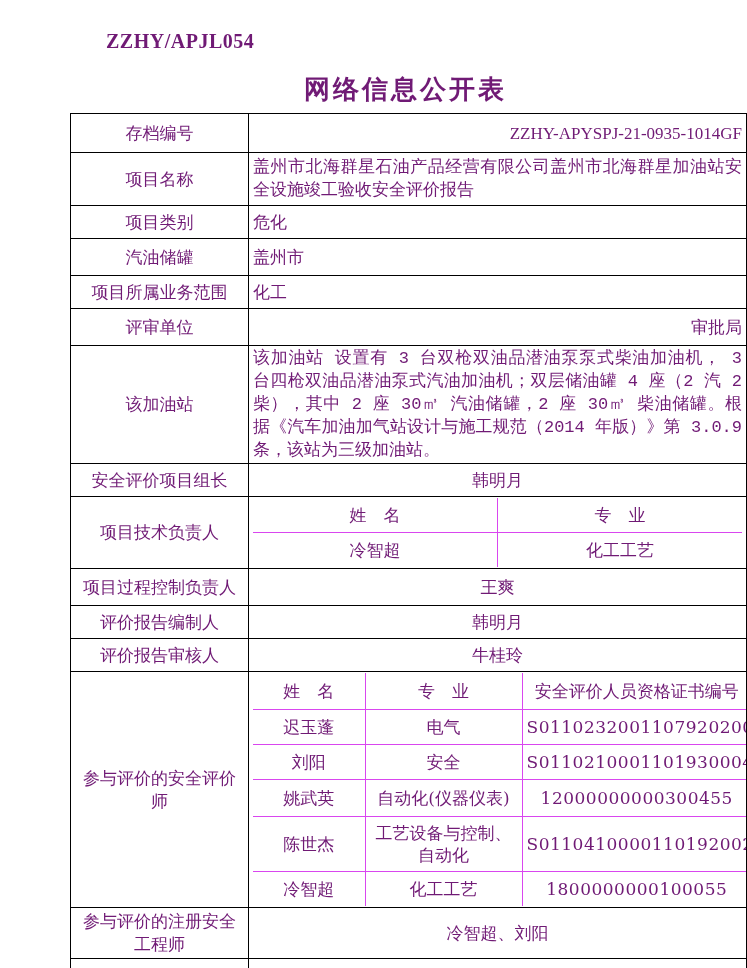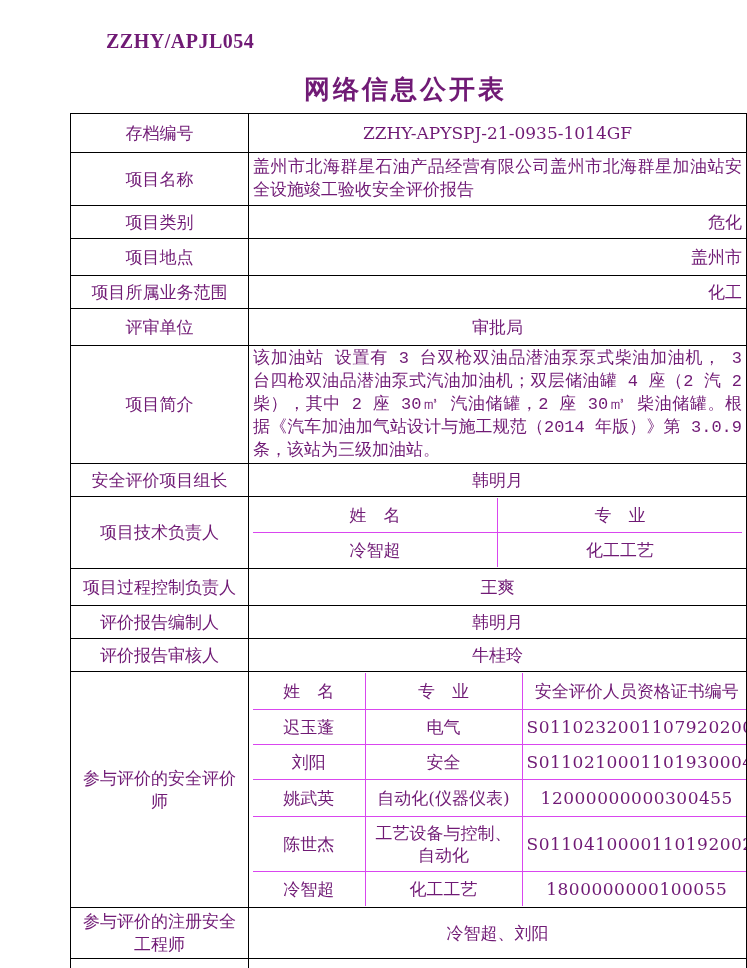--- a/index.html
+++ b/index.html
@@ -48,27 +48,27 @@
     border: 1px solid #000000;
     font-size: 17px;
     line-height: 23px;
     padding: 1px 4px;
     overflow: hidden;
   }
   td.lab {
     text-align: center;
     padding: 1px 6px;
   }
-  td.val-left  { text-align: center; padding-left: 10px; }
-  td.val-left2 { text-align: right; padding-left: 16px; }
+  td.val-left  { text-align: right; padding-left: 10px; }
+  td.val-left2 { text-align: left; padding-left: 16px; }
   td.val-center { text-align: center; }
   td.para { text-align: justify; padding: 2px 10px 2px 10px; line-height: 24px; font-family: Liberation Mono, monospace; }
   td.nest { padding: 0; }
   
-  tr.h36  td { height: 36px; }
+  tr.h36  td { height: 36px; font-family: Liberation Serif, serif; }
   tr.h50  td { height: 50px; }
   tr.h30  td { height: 30px; }
   tr.h34  td { height: 34px; }
   tr.h96  td { height: 96px; }
   tr.h48  td { height: 48px; }
   
   table.sub {
     width: 100%;
     border-collapse: collapse;
     table-layout: fixed;
@@ -113,36 +113,36 @@
       <td class="lab">项目名称</td>
       <td class="para">盖州市北海群星石油产品经营有限公司盖州市北海群星加油站安全设施竣工验收安全评价报告</td>
     </tr>
 
     <tr class="h30">
       <td class="lab">项目类别</td>
       <td class="val-left2">危化</td>
     </tr>
 
     <tr class="h34">
-      <td class="lab">项目地点</td>
+      <td class="lab">汽油储罐</td>
       <td class="val-left2">盖州市</td>
     </tr>
 
     <tr class="h30">
       <td class="lab">项目所属业务范围</td>
       <td class="val-left2">化工</td>
     </tr>
 
     <tr class="h34">
       <td class="lab">评审单位</td>
       <td class="val-left">审批局</td>
     </tr>
 
     <tr class="h96">
-      <td class="lab">项目简介</td>
+      <td class="lab">该加油站</td>
       <td class="para">该加油站 设置有 3 台双枪双油品潜油泵泵式柴油加油机， 3 台四枪双油品潜油泵式汽油加油机；双层储油罐 4 座（2 汽 2 柴），其中 2 座 30㎥ 汽油储罐，2 座 30㎥ 柴油储罐。根据《汽车加油加气站设计与施工规范（2014 年版）》第 3.0.9 条，该站为三级加油站。</td>
     </tr>
 
     <tr class="h30">
       <td class="lab">安全评价项目组长</td>
       <td class="val-center">韩明月</td>
     </tr>
 
     <tr>
       <td class="lab">项目技术负责人</td>

